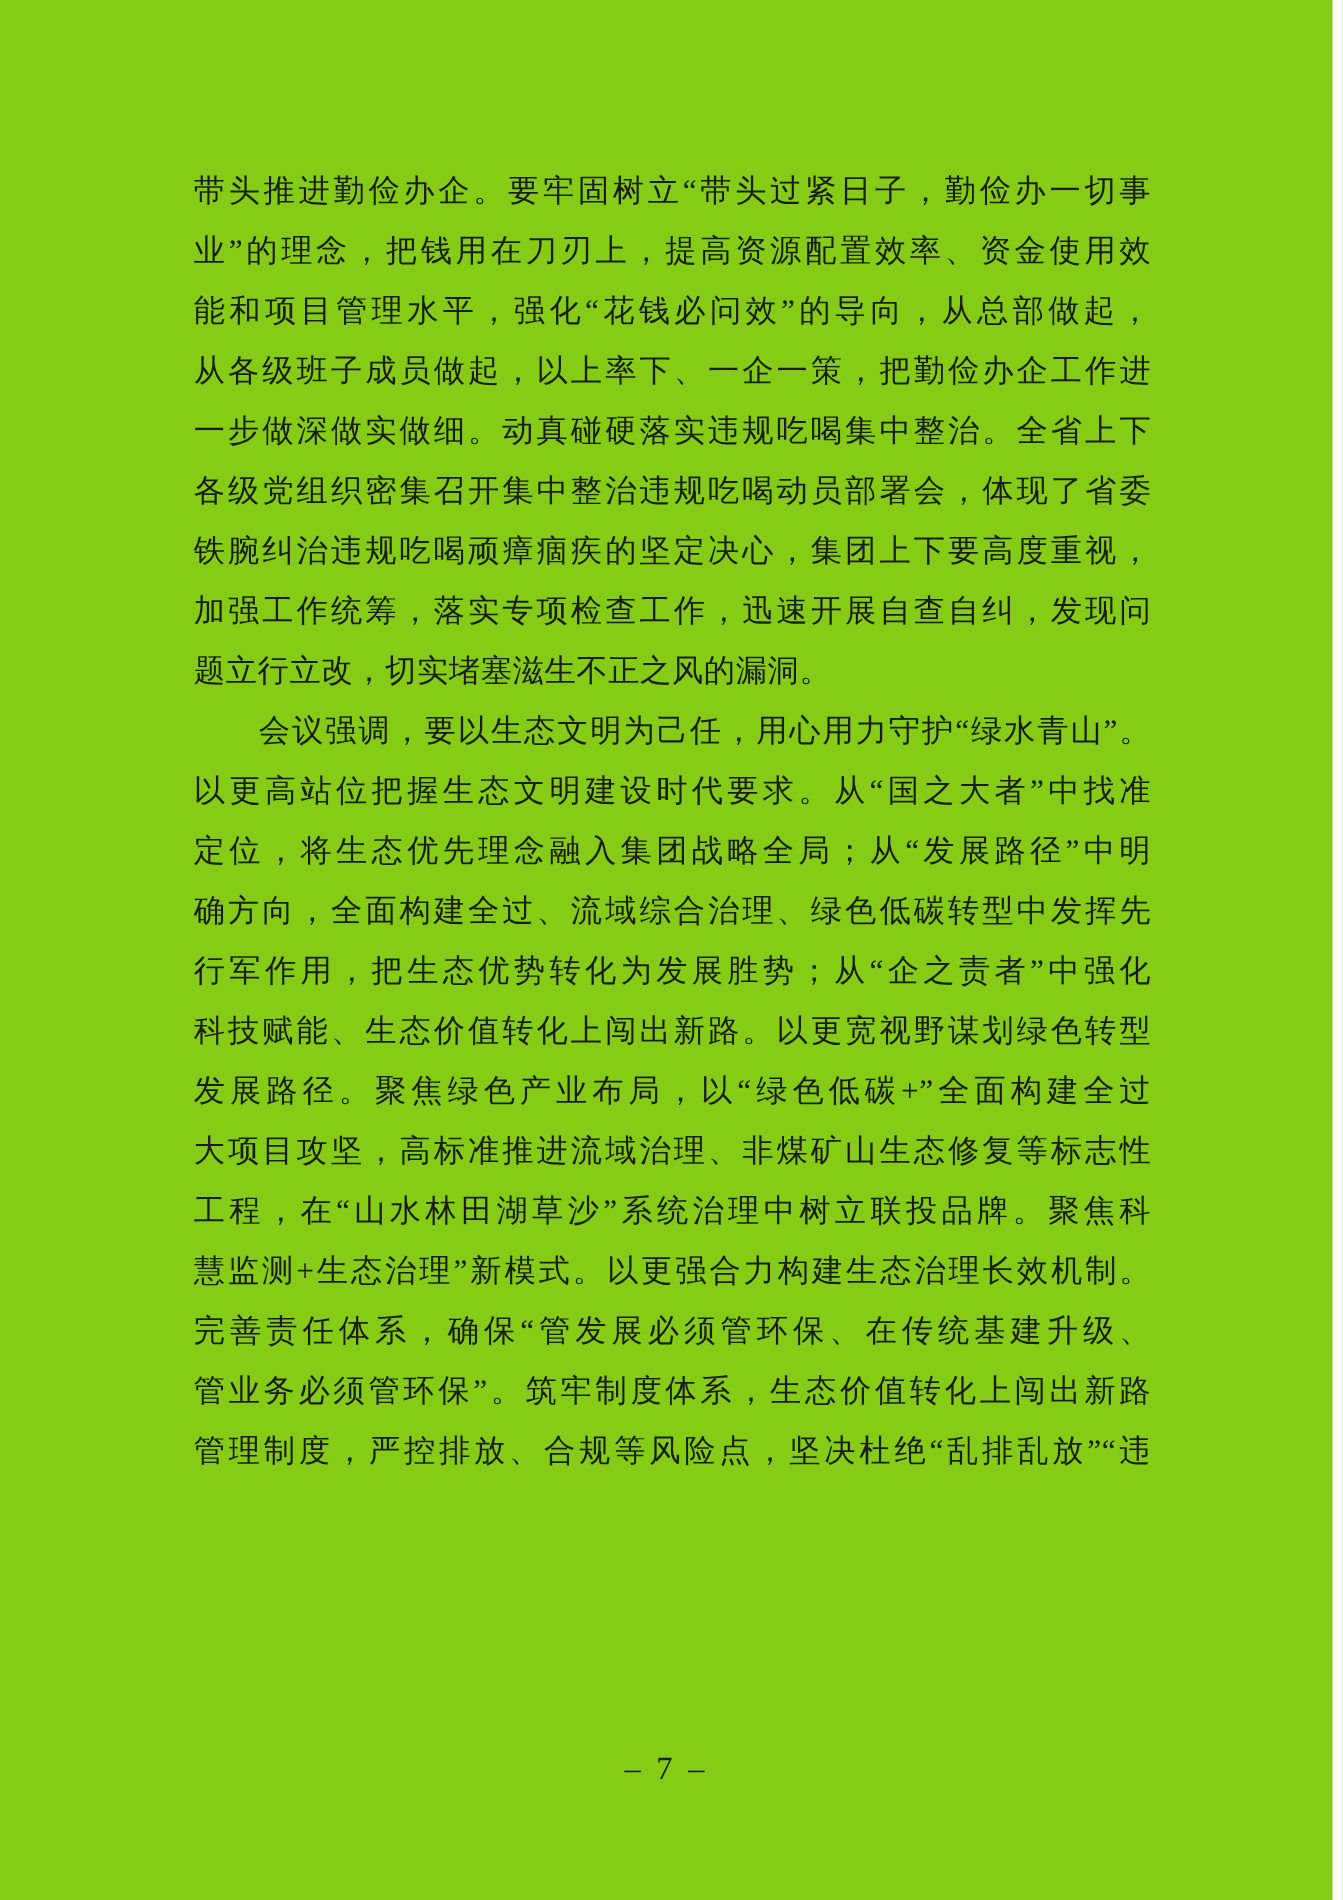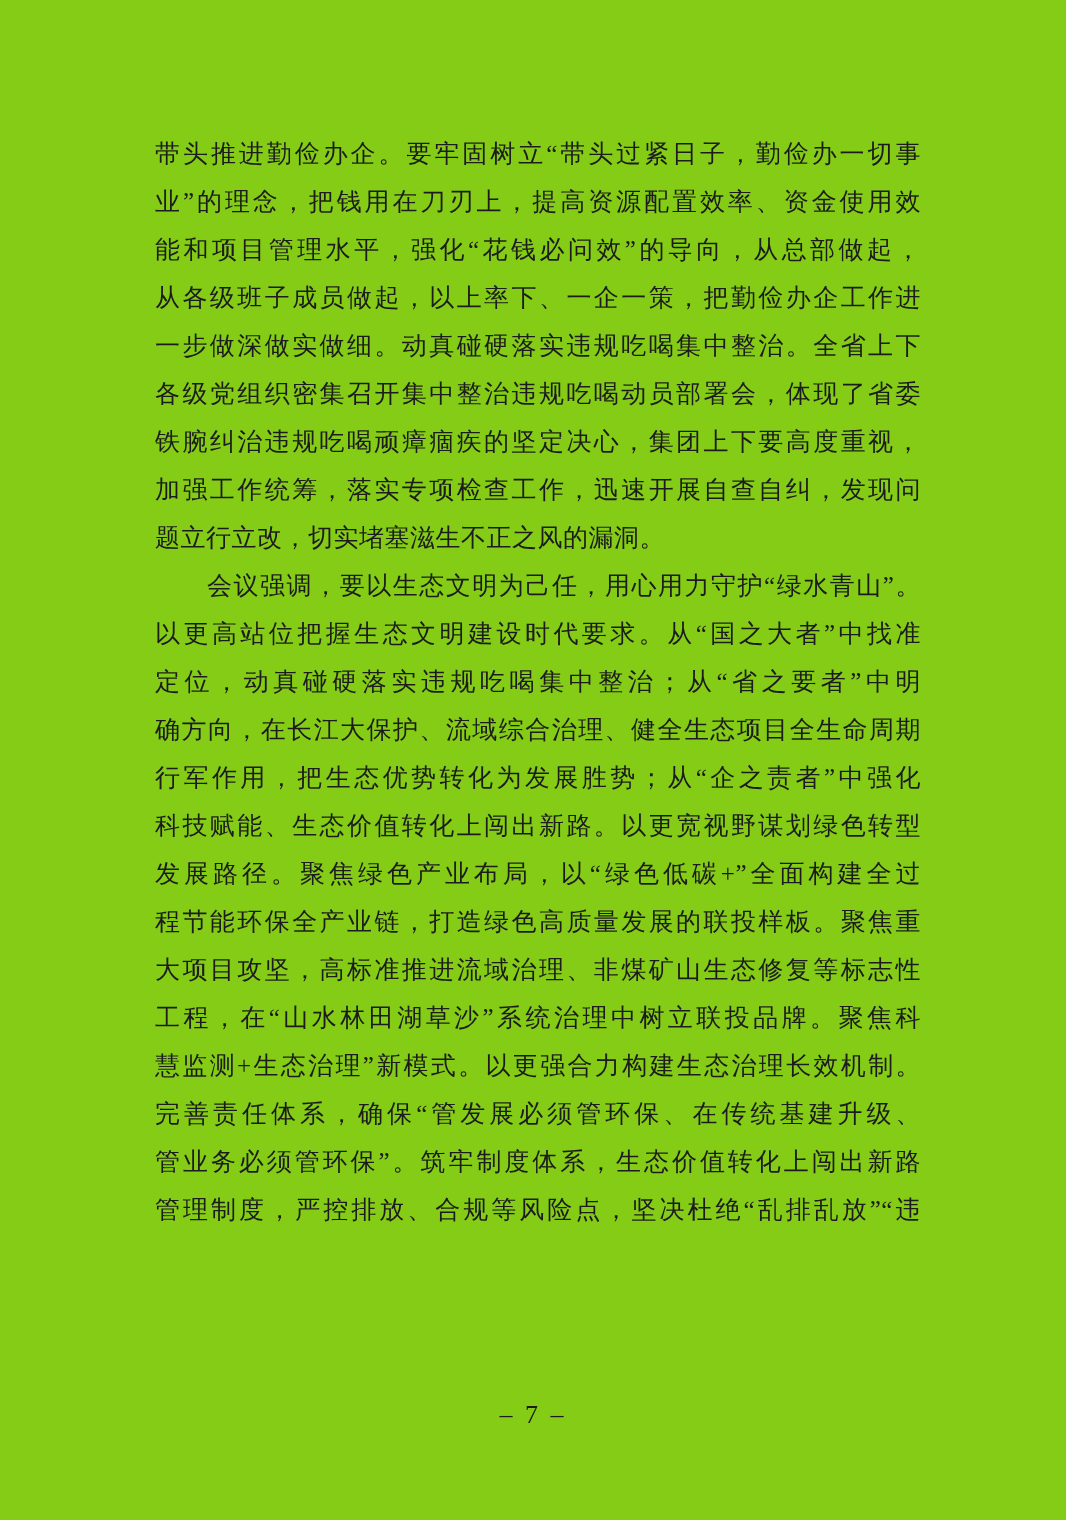--- a/index.html
+++ b/index.html
@@ -61,26 +61,25 @@
     <div class="line">业”的理念，把钱用在刀刃上，提高资源配置效率、资金使用效</div>
     <div class="line">能和项目管理水平，强化“花钱必问效”的导向，从总部做起，</div>
     <div class="line">从各级班子成员做起，以上率下、一企一策，把勤俭办企工作进</div>
     <div class="line">一步做深做实做细。动真碰硬落实违规吃喝集中整治。全省上下</div>
     <div class="line">各级党组织密集召开集中整治违规吃喝动员部署会，体现了省委</div>
     <div class="line">铁腕纠治违规吃喝顽瘴痼疾的坚定决心，集团上下要高度重视，</div>
     <div class="line">加强工作统筹，落实专项检查工作，迅速开展自查自纠，发现问</div>
     <div class="line para-end">题立行立改，切实堵塞滋生不正之风的漏洞。</div>
     <div class="line indent">会议强调，要以生态文明为己任，用心用力守护“绿水青山”。</div>
     <div class="line">以更高站位把握生态文明建设时代要求。从“国之大者”中找准</div>
-    <div class="line">定位，动真碰硬落实违规吃喝集中整治；从“省之要者”中明</div>
-    <div class="line">确方向，在长江大保护、流域综合治理、健全生态项目全生命周期</div>
+    <div class="line">定位，将生态优先理念融入集团战略全局；从“发展路径”中明</div>
+    <div class="line">确方向，全面构建全过、流域综合治理、绿色低碳转型中发挥先</div>
     <div class="line">行军作用，把生态优势转化为发展胜势；从“企之责者”中强化</div>
     <div class="line">科技赋能、生态价值转化上闯出新路。以更宽视野谋划绿色转型</div>
     <div class="line">发展路径。聚焦绿色产业布局，以“绿色低碳+”全面构建全过</div>
-    <div class="line">程节能环保全产业链，打造绿色高质量发展的联投样板。聚焦重</div>
     <div class="line">大项目攻坚，高标准推进流域治理、非煤矿山生态修复等标志性</div>
     <div class="line">工程，在“山水林田湖草沙”系统治理中树立联投品牌。聚焦科</div>
     <div class="line">慧监测+生态治理”新模式。以更强合力构建生态治理长效机制。</div>
     <div class="line">完善责任体系，确保“管发展必须管环保、在传统基建升级、</div>
     <div class="line">管业务必须管环保”。筑牢制度体系，生态价值转化上闯出新路</div>
     <div class="line">管理制度，严控排放、合规等风险点，坚决杜绝“乱排乱放”“违</div>
   </div>
 
   <div class="page-number">– 7 –</div>
 

